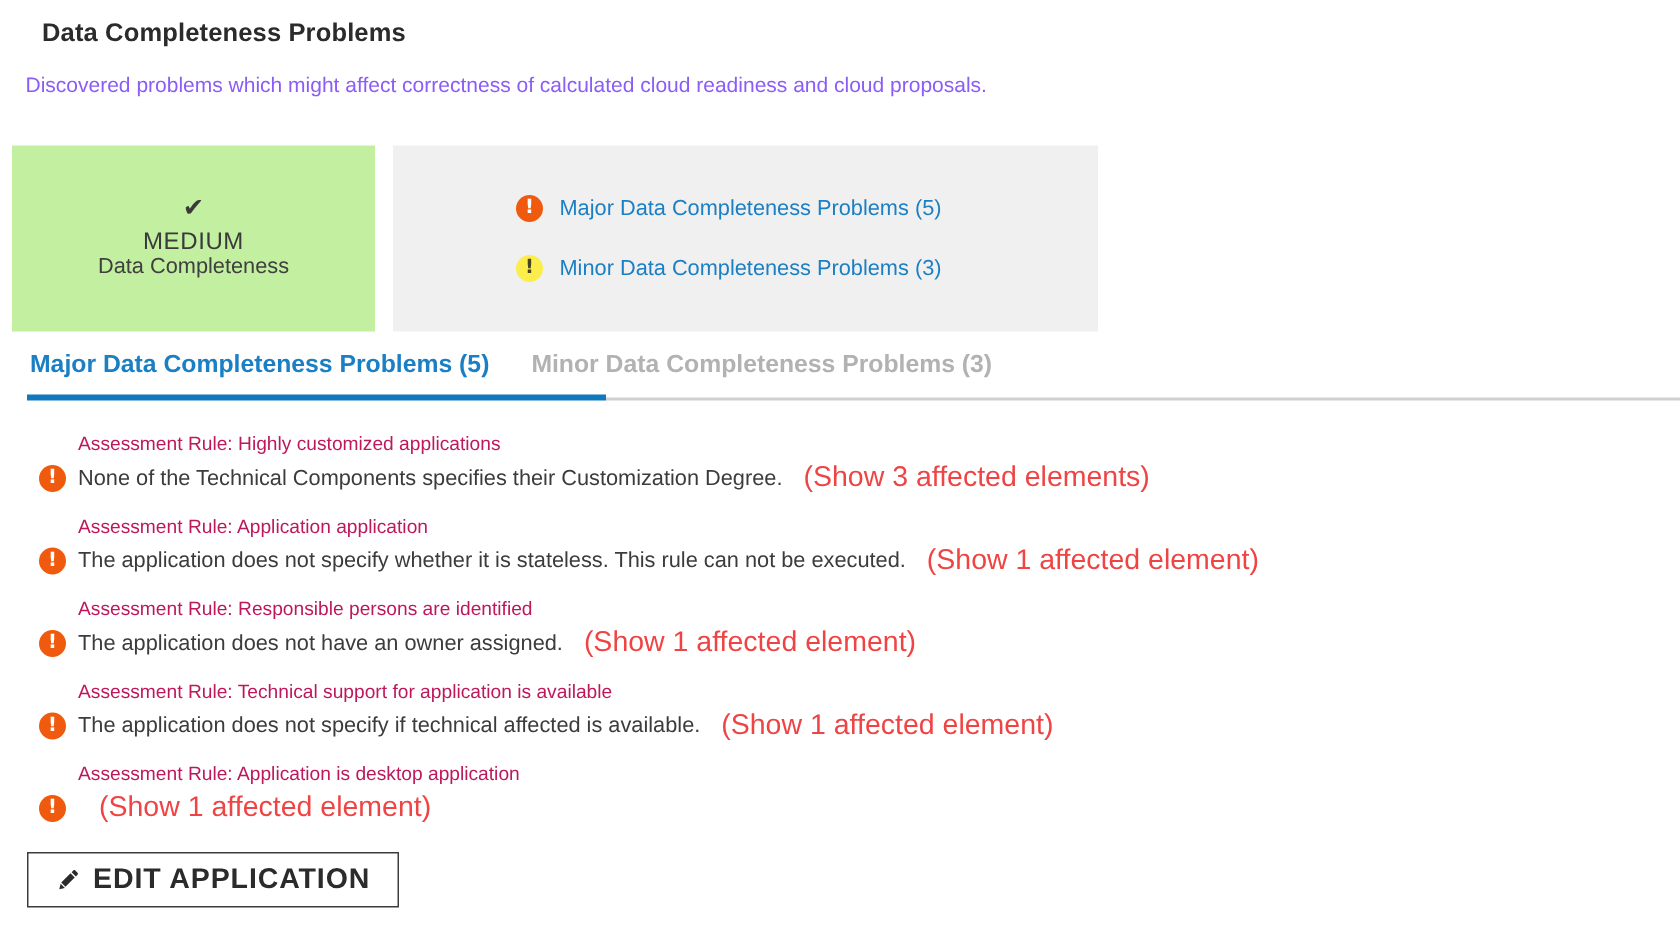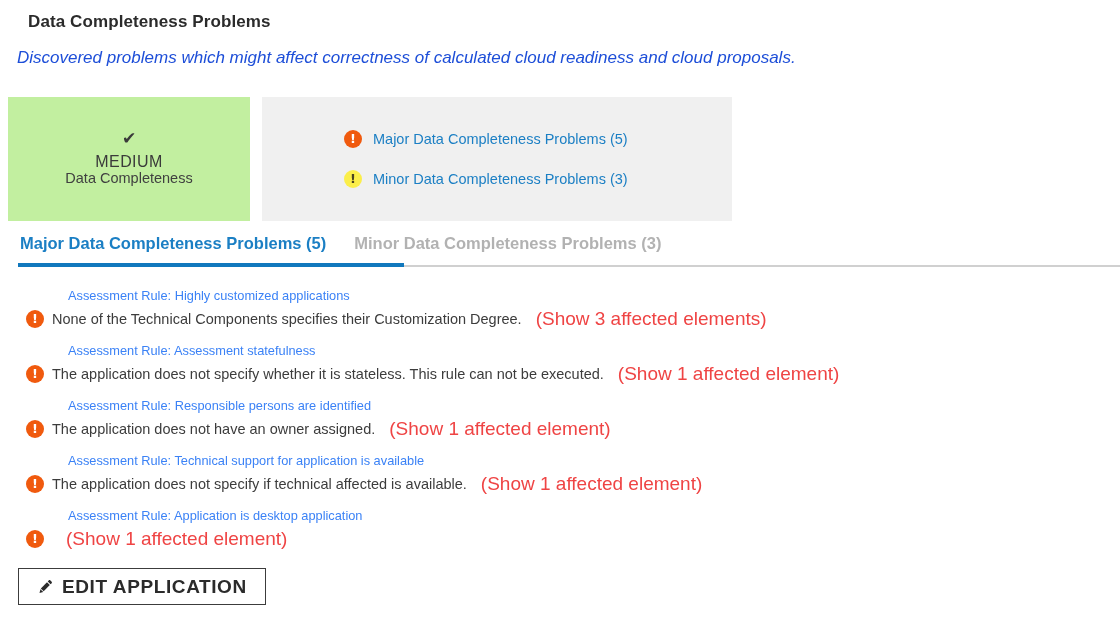--- a/index.html
+++ b/index.html
@@ -30,23 +30,22 @@
     font-weight: bold;
     color: #2b2b2b;
     letter-spacing: 0.1px;
     white-space: nowrap;
     margin-left: 12px;
   }
   .page-subtitle {
     position: absolute;
     left: 17px;
     top: 48px;
-    font-size: 17px;
-    font-style: italic;
-    color: #1d4ed8;
+    font-size: 14px;
+    color: #8b5cf6;
     white-space: nowrap;
   }
 
   
   .summary-row {
     position: absolute;
     left: 8px;
     top: 97px;
     width: 1104px;
     height: 124px;
@@ -180,23 +179,22 @@
   }
   .problem-item {
     position: relative;
     height: 55px;
   }
   .rule-name {
     position: absolute;
     left: 26px;
     top: 0px;
     font-size: 12.8px;
-    color: #3b82f6;
-    white-space: nowrap;
-    margin-left: 16px;
+    color: #be185d;
+    white-space: nowrap;
   }
   .problem-body {
     position: absolute;
     left: 0px;
     top: 20px;
     display: flex;
     align-items: center;
   }
   .problem-body .alert-icon { margin-right: 8px; }
   .problem-text {
@@ -283,21 +281,21 @@
     <div class="problem-item">
       <div class="rule-name">Assessment Rule: Highly customized applications</div>
       <div class="problem-body">
         <span class="alert-icon alert-major">!</span>
         <span class="problem-text">None of the Technical Components specifies their Customization Degree.</span>
         <span class="problem-show-link">(Show 3 affected elements)</span>
       </div>
     </div>
 
     <div class="problem-item">
-      <div class="rule-name">Assessment Rule: Assessment statefulness</div>
+      <div class="rule-name">Assessment Rule: Application application</div>
       <div class="problem-body">
         <span class="alert-icon alert-major">!</span>
         <span class="problem-text">The application does not specify whether it is stateless. This rule can not be executed.</span>
         <span class="problem-show-link">(Show 1 affected element)</span>
       </div>
     </div>
 
     <div class="problem-item">
       <div class="rule-name">Assessment Rule: Responsible persons are identified</div>
       <div class="problem-body">

